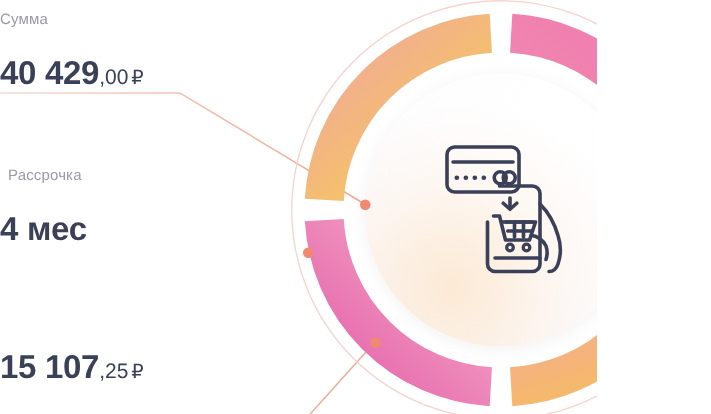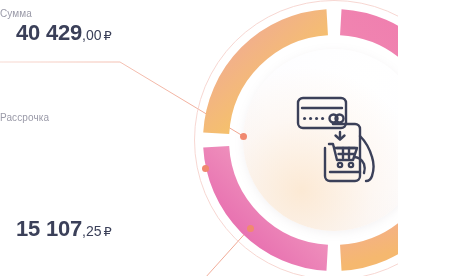--- a/index.html
+++ b/index.html
@@ -23,22 +23,21 @@
     letter-spacing:.1px;
     line-height:12px;
     font-weight:400;
   }
   .info .val{
     font-size:22px;
     font-weight:700;
     color:#3b4059;
     line-height:26px;
     letter-spacing:-.2px;
-    margin-top:0;
-    padding-left:16px;
+    margin-top:16px;
   }
   .info .val .frac{
     font-size:14px;
     font-weight:400;
     color:#3b4059;
     letter-spacing:0;
   }
   .info .val .cur{
     font-size:13px;
     font-weight:400;
@@ -103,20 +102,21 @@
     <path d="M 250 228 L 205 278 L -10 278" fill="none" stroke="url(#cg)" stroke-width="1"></path>
   </svg>
 
   <div class="info" id="block-sum">
     <div class="lbl">Сумма</div>
     <div class="val"><span>40 429</span><span class="frac">,</span><span class="frac">00</span><span class="cur">₽</span></div>
   </div>
 
   <div class="info" id="block-term">
     <div class="lbl">Рассрочка</div>
+    <div class="val"><span>4 мес</span><span class="frac"></span><span class="frac"></span><span class="cur"></span></div>
   </div>
 
   <div class="info" id="block-month">
     <div class="val"><span>15 107</span><span class="frac">,</span><span class="frac">25</span><span class="cur">₽</span></div>
   </div>
 
   <div class="donut-wrap">
 
     <svg class="donut-svg" width="286" height="286" viewBox="0 0 286 286">
       <defs>

